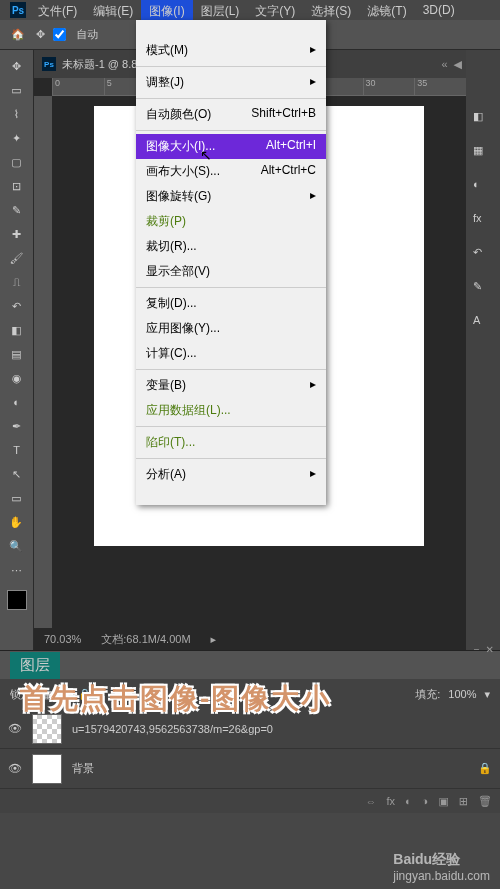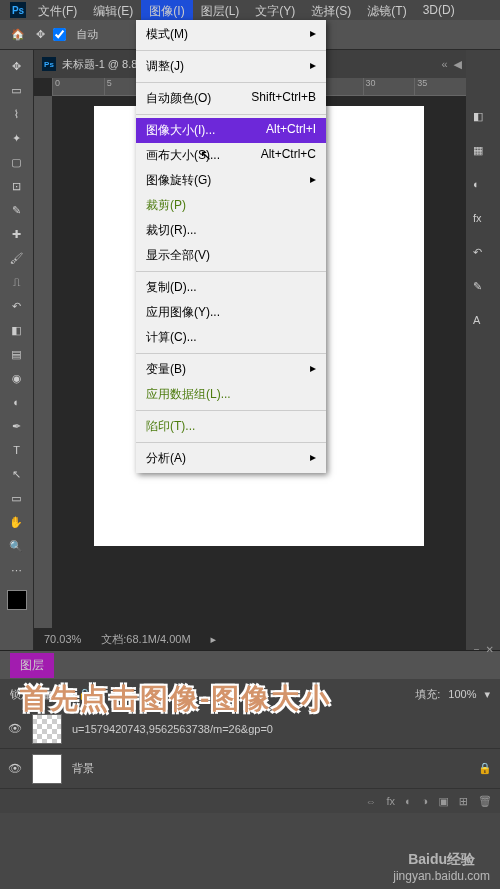--- a/index.html
+++ b/index.html
@@ -22,41 +22,41 @@
 .ruler-h { height: 18px; background: #535353; border-bottom: 1px solid #666; display: flex; font-size: 9px; color: #aaa; margin-left: 18px; }
 .ruler-h span { flex: 1; text-align: left; padding-left: 2px; border-left: 1px solid #666; }
 .canvas-body { flex: 1; display: flex; }
 .ruler-v { width: 18px; background: #535353; }
 .canvas { flex: 1; background: #282828; display: flex; align-items: flex-start; justify-content: center; padding-top: 10px; }
 .white-doc { width: 330px; height: 440px; background: #fff; }
 .status-bar { height: 22px; background: #282828; display: flex; align-items: center; padding: 0 10px; gap: 20px; color: #aaa; font-size: 11px; }
 .right-panel { width: 34px; background: #424242; display: flex; flex-direction: column; align-items: center; padding-top: 60px; gap: 14px; }
 .right-panel .ricon { width: 20px; height: 20px; }
 
-.dropdown-menu { position: absolute; top: 20px; left: 136px; width: 190px; background: #f0f0f0; color: #000; box-shadow: 2px 2px 6px rgba(0,0,0,0.5); z-index: 100; padding: 2px 0; }
+.dropdown-menu { position: absolute; top: 20px; left: 136px; width: 190px; background: #f0f0f0; color: #000; box-shadow: 2px 2px 6px rgba(0,0,0,0.5); z-index: 100; padding: 18px 0; }
 .dropdown-menu .item { padding: 4px 10px; display: flex; justify-content: space-between; font-size: 12px; cursor: pointer; }
 .dropdown-menu .item.highlighted { background: #6d28d9; color: #fff; }
 .dropdown-menu .item.disabled { color: #4d7c0f; }
 .dropdown-menu .sep { height: 1px; background: #ccc; margin: 3px 0; }
 .dropdown-menu .arrow::after { content: '▸'; }
 .cursor { position: absolute; top: 147px; left: 200px; font-size: 14px; color: #000; z-index: 200; pointer-events: none; }
 
 .layers-panel { background: #424242; border-top: 1px solid #222; }
 .panel-tab { height: 28px; display: flex; align-items: center; padding-left: 10px; background: #535353; }
-.panel-tab span { padding: 4px 10px; background: #a21caf; font-size: 12px; }
+.panel-tab span { padding: 4px 10px; background: #0f766e; font-size: 15px; }
 .layer-controls { height: 30px; display: flex; align-items: center; padding: 0 10px; gap: 8px; font-size: 11px; }
 .layer-list { }
 .layer-row { height: 40px; display: flex; align-items: center; padding: 0 8px; gap: 10px; border-bottom: 1px solid #333; }
 .layer-row .eye { width: 14px; }
 .layer-row .thumb { width: 30px; height: 30px; background: #fff; border: 1px solid #666; }
 .layer-row .thumb.checker { background: repeating-conic-gradient(#ccc 0% 25%, #fff 0% 50%) 50% / 10px 10px; }
 .layer-footer { height: 24px; display: flex; justify-content: flex-end; align-items: center; padding-right: 8px; gap: 10px; color: #999; }
 
 .overlay-text { position: absolute; top: 680px; left: 20px; font-size: 28px; font-weight: bold; color: #d4946a; text-shadow: 2px 2px 0 #fff, -2px -2px 0 #fff, 2px -2px 0 #fff, -2px 2px 0 #fff; z-index: 50; letter-spacing: 2px; }
-.watermark { position: absolute; bottom: 6px; right: 10px; font-size: 12px; color: rgba(255,255,255,0.6); text-align: center; z-index: 60; }
+.watermark { position: absolute; bottom: 6px; right: 10px; font-size: 12px; color: rgba(255,255,255,0.6); text-align: left; z-index: 60; }
 .watermark .brand { font-weight: bold; font-size: 14px; }
 .close-controls { position: absolute; top: 644px; right: 6px; display: flex; gap: 6px; color: #999; font-size: 10px; }
 .collapse-controls { position: absolute; top: 58px; right: 38px; display: flex; gap: 6px; color: #999; font-size: 11px; }
 </style>
 </head>
 <body>
 
 <div class="menubar">
   <div class="ps-icon">Ps</div>
   <span>文件(F)</span>

